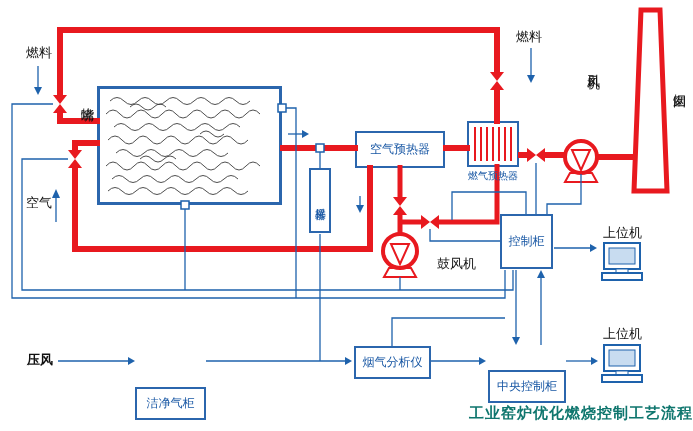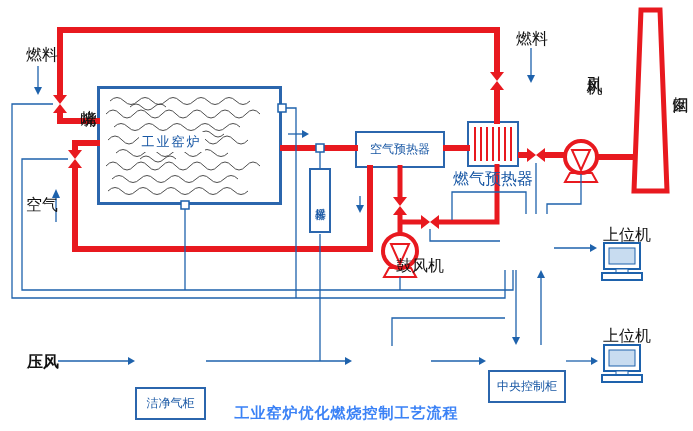--- a/index.html
+++ b/index.html
@@ -5,25 +5,25 @@
   html,body{margin:0;padding:0;background:#fff;}
   #stage{position:relative;width:693px;height:431px;background:#fff;overflow:hidden;
          font-family:"Liberation Sans","DejaVu Sans",sans-serif;}
   #wires{position:absolute;left:0;top:0;z-index:3;pointer-events:none;}
   .node{position:absolute;background:#fff;border:2px solid #2b66ad;box-sizing:border-box;
         z-index:2;display:flex;align-items:center;justify-content:center;
         color:#1857a4;font-size:12px;white-space:nowrap;}
   .flames{position:absolute;left:0;top:0;}
   .kiln-label{position:absolute;left:40%;top:47%;transform:translate(-50%,-50%);
         background:#fff;padding:1px 3px;font-size:13px;letter-spacing:2px;color:#1857a4;}
-  .lbl{position:absolute;z-index:4;font-size:16px;color:#111;white-space:nowrap;line-height:1.15;}
+  .lbl{position:absolute;z-index:4;font-size:13px;color:#111;white-space:nowrap;line-height:1.15;}
   .blue{color:#1857a4;}
   .vlbl{writing-mode:vertical-rl;text-orientation:upright;letter-spacing:1px;}
-  .title{position:absolute;left:0;right:0;top:404px;text-align:center;z-index:4;
-         font-size:15px;font-weight:bold;color:#3b82f6;letter-spacing:1px;}
+  .title{position:absolute;left:0;right:0;top:404px;text-align:right;z-index:4;
+         font-size:15px;font-weight:bold;color:#0f766e;letter-spacing:1px;}
 </style>
 </head>
 <body>
 
 <div id="stage">
 
   <svg id="wires" width="693" height="431" viewBox="0 0 693 431" xmlns="http://www.w3.org/2000/svg">
 
     <g>
       <polygon points="641,10 660,10 667,191 634,191" fill="#fff" stroke="#e8191f" stroke-width="5"></polygon>
@@ -168,48 +168,53 @@
         <path d="M8,51 q7,-8 14,0 t14,0 t14,0 t14,0 t14,0 t14,0 t14,0 t14,0 t14,0 t14,0"></path>
         <path d="M16,64 q7,-7 14,0 t14,0 t14,0 t14,0 t14,0 t14,0 t14,0 t14,0"></path>
         <path d="M6,77 q7,-8 14,0 t14,0 t14,0 t14,0 t14,0 t14,0 t14,0 t14,0 t14,0 t14,0 t14,0"></path>
         <path d="M12,90 q7,-7 14,0 t14,0 t14,0 t14,0 t14,0 t14,0 t14,0 t14,0 t14,0"></path>
         <path d="M8,102 q7,-7 14,0 t14,0 t14,0 t14,0 t14,0 t14,0 t14,0 t14,0 t14,0 t14,0"></path>
         <path d="M30,18 q6,-6 12,0 t12,0 t12,0"></path>
         <path d="M100,45 q6,-6 12,0 t12,0"></path>
         <path d="M40,70 q6,-6 12,0 t12,0 t12,0"></path>
       </g>
     </svg>
-    <span class="kiln-label">工业窑炉</span>
   </div>
 
   <div class="node" style="left:355px;top:131px;width:90px;height:37px;text-align:right;">
     <span>空气预热器</span>
   </div>
 
   <div class="node" style="left:309px;top:168px;width:22px;height:65px;">
     <span class="vlbl" style="font-size:11px;">采样器</span>
   </div>
 
+  <div class="node" style="left:500px;top:214px;width:53px;height:55px;">
+    <span>控制柜</span>
+  </div>
 
   <div class="node" style="left:135px;top:346px;width:71px;height:33px;margin-top:41px;">
     <span>洁净气柜</span>
   </div>
 
+  <div class="node" style="left:354px;top:346px;width:77px;height:33px;">
+    <span>烟气分析仪</span>
+  </div>
 
   <div class="node" style="left:488px;top:346px;width:78px;height:33px;margin-top:24px;">
     <span>中央控制柜</span>
   </div>
 
-  <div class="lbl blue" style="left:451px;top:170px;width:84px;text-align:center;font-size:16px;">燃气预热器</div>
+  <div class="lbl blue" style="left:451px;top:170px;width:84px;text-align:center;font-size:10px;">燃气预热器</div>
 
   <div class="lbl" style="left:26px;top:46px;">燃料</div>
   <div class="lbl vlbl" style="left:79px;top:97px;">烧嘴</div>
   <div class="lbl" style="left:26px;top:197px;font-family:Liberation Mono, monospace;">空气</div>
   <div class="lbl" style="left:516px;top:30px;">燃料</div>
   <div class="lbl vlbl" style="left:585px;top:64px;">引风机</div>
   <div class="lbl vlbl" style="left:671px;top:84px;">烟囱</div>
-  <div class="lbl" style="left:396px;top:257px;">鼓风机</div>
+  <div class="lbl" style="left:437px;top:257px;">鼓风机</div>
   <div class="lbl" style="left:603px;top:226px;">上位机</div>
   <div class="lbl" style="left:603px;top:327px;">上位机</div>
   <div class="lbl" style="left:27px;top:353px;font-weight:bold;">压风</div>
 
   <div class="title">工业窑炉优化燃烧控制工艺流程</div>
 </div>
 
 </body></html>

